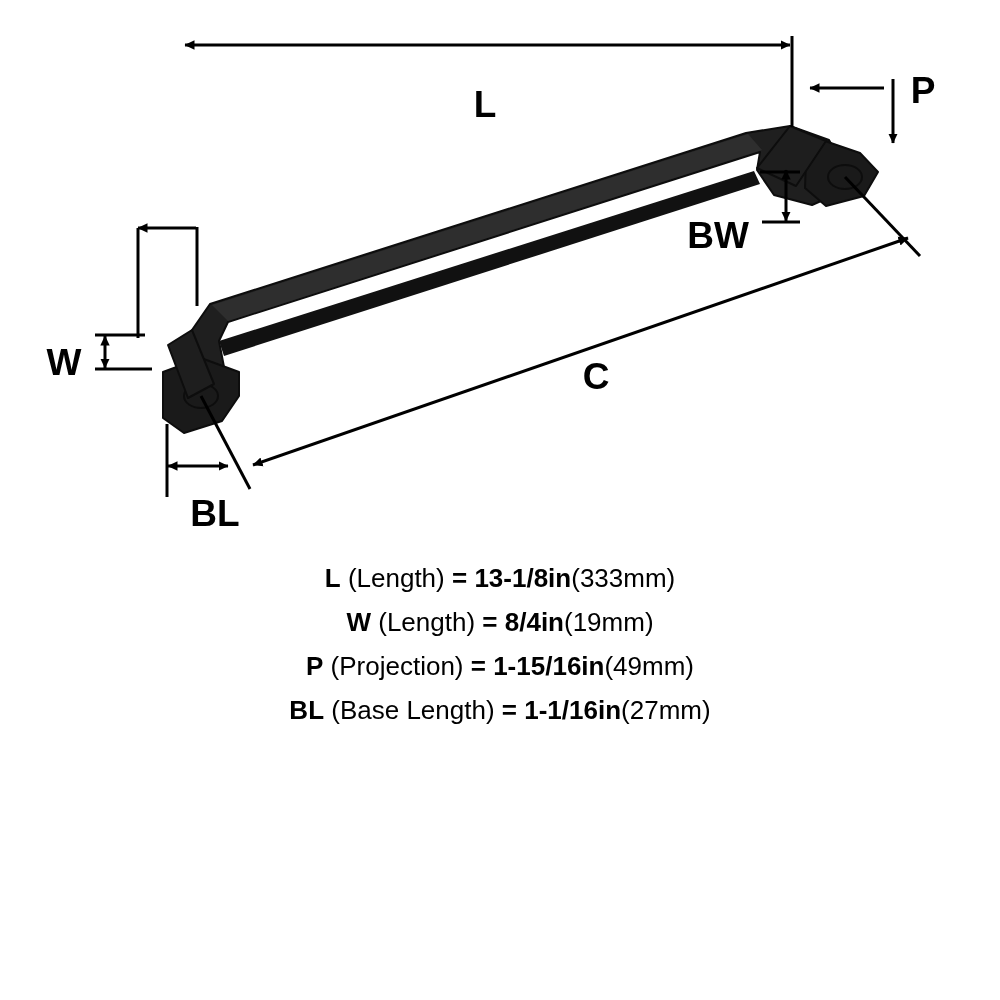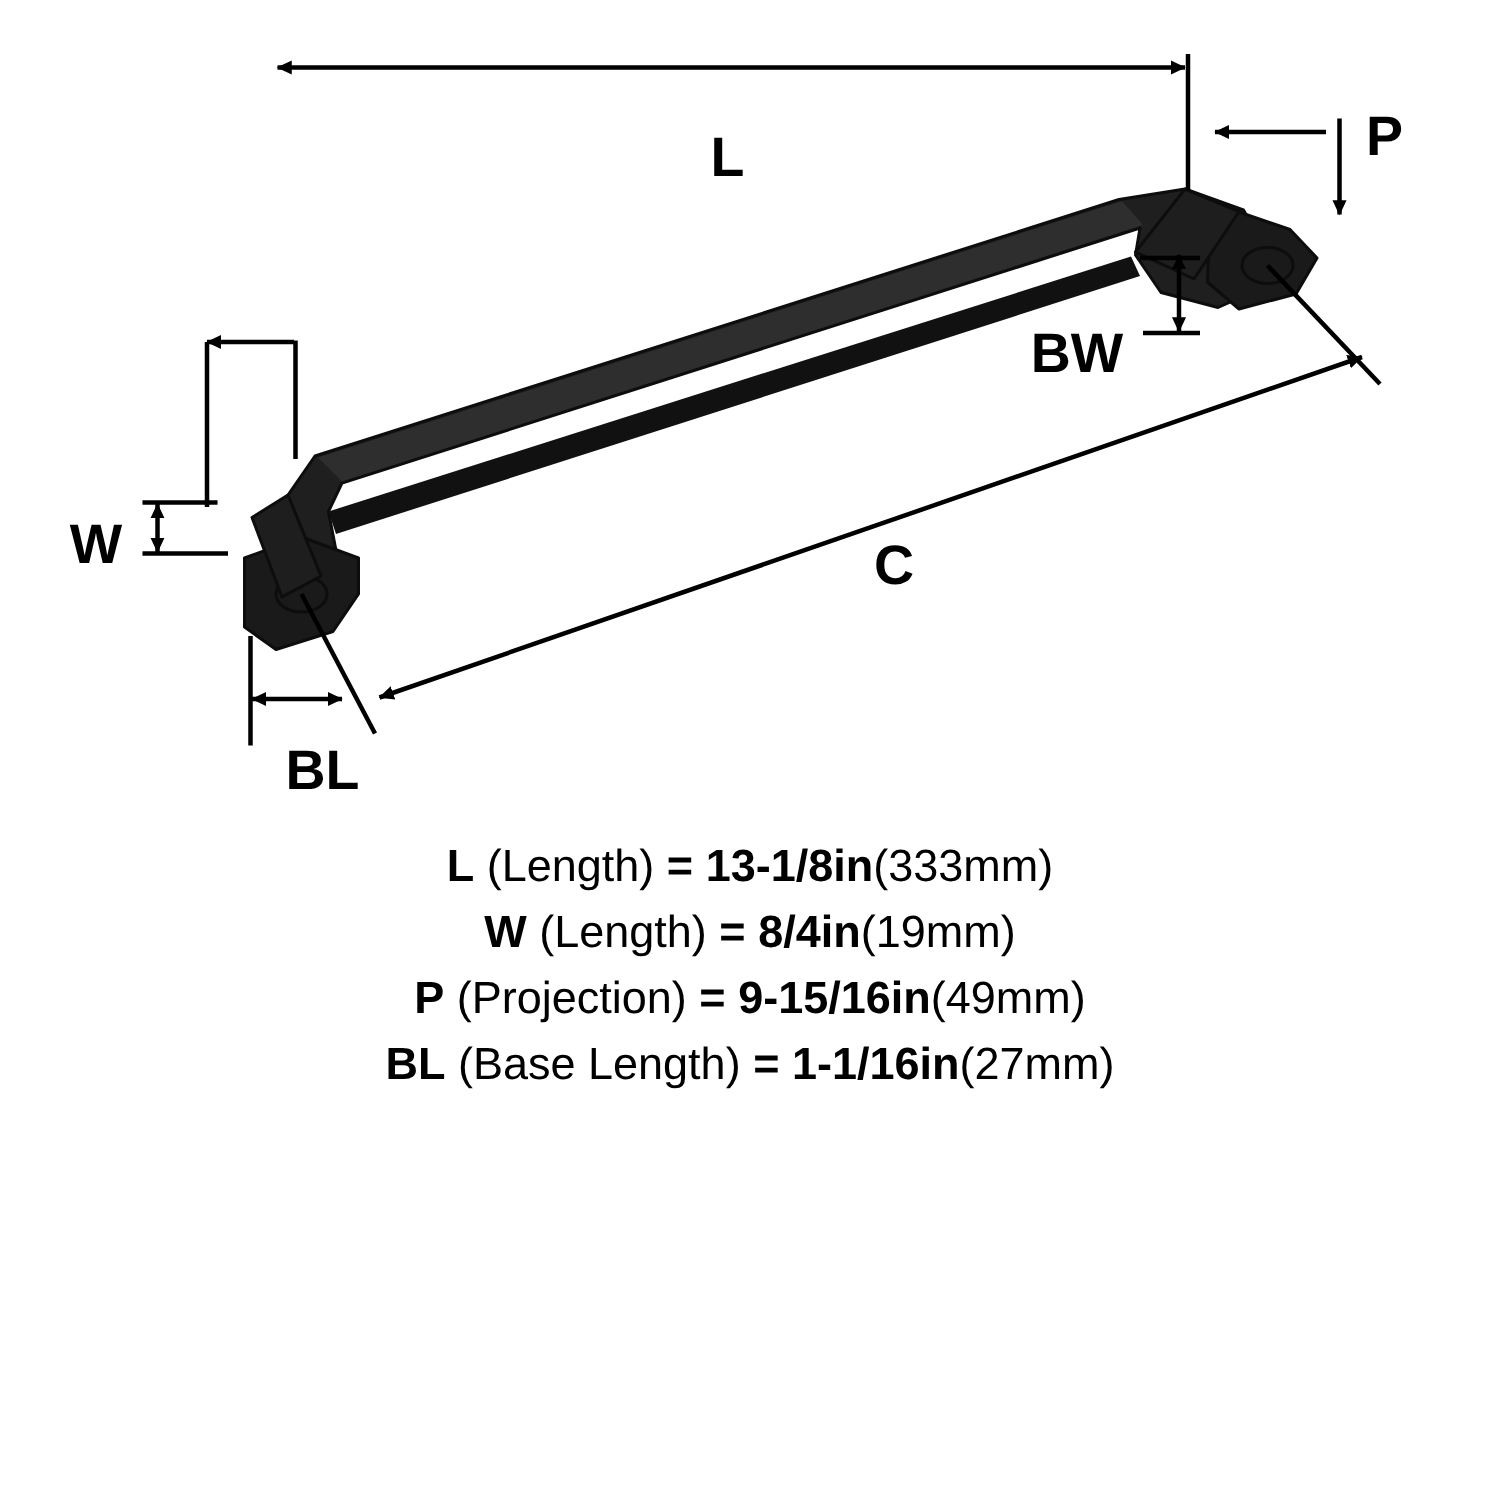--- a/index.html
+++ b/index.html
@@ -23,21 +23,21 @@
     height: 548px;
   }
   #spec-list {
     position: absolute;
     left: 0;
     top: 556px;
     width: 1000px;
     text-align: center;
   }
   .spec-line {
-    font-size: 30px;
+    font-size: 26px;
     line-height: 44px;
     white-space: nowrap;
     letter-spacing: 0px;
   }
   .spec-line .sym {
     font-weight: bold;
   }
   .spec-line .name {
     font-weight: normal;
   }
@@ -146,21 +146,21 @@
   <div class="spec-line">
     <span class="sym">W</span>
     <span class="name">(Length)</span>
     <span class="eq">=</span>
     <span class="val">8/4in</span><span class="metric">(19mm)</span>
   </div>
   <div class="spec-line">
     <span class="sym">P</span>
     <span class="name">(Projection)</span>
     <span class="eq">=</span>
-    <span class="val">9-15/16in</span><span class="metric">(49mm)</span>
+    <span class="val">1-15/16in</span><span class="metric">(49mm)</span>
   </div>
   <div class="spec-line">
     <span class="sym">BL</span>
     <span class="name">(Base Length)</span>
     <span class="eq">=</span>
     <span class="val">1-1/16in</span><span class="metric">(27mm)</span>
   </div>
 </div>
 
 </body></html>

